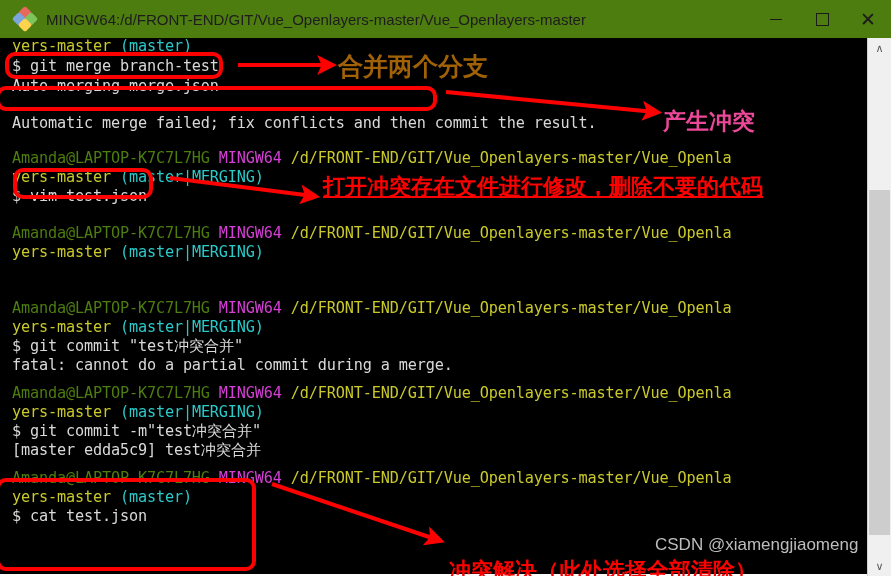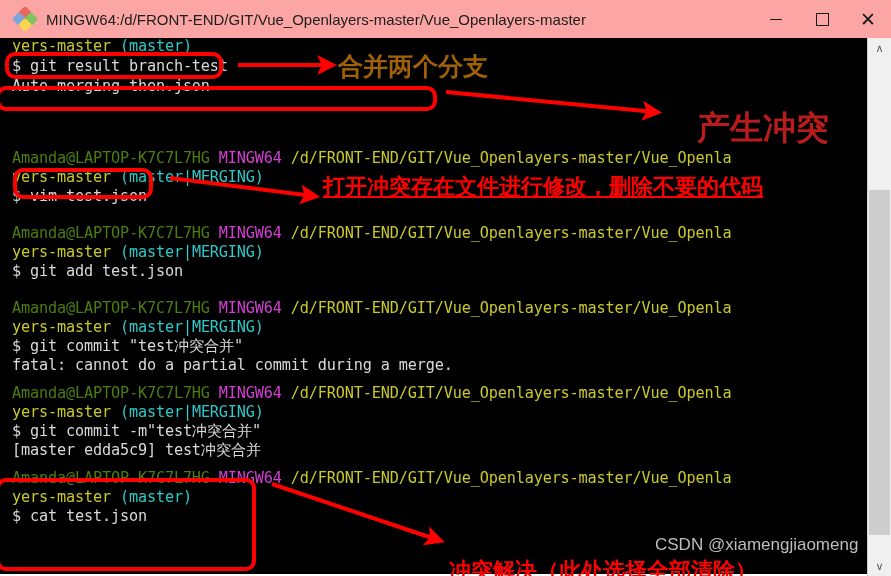--- a/index.html
+++ b/index.html
@@ -6,21 +6,21 @@
   body{
     width:891px;height:576px;overflow:hidden;
     background:#000;
     font-family:"DejaVu Sans Mono","Liberation Mono",monospace;
   }
   #app{position:relative;width:891px;height:576px;background:#fff;}
 
   
   .titlebar{
     position:absolute;left:0;top:0;width:891px;height:38px;
-    background:#fca5a5;
+    background:#4d7c0f;
     border-bottom:6px solid #ec4899;
     display:flex;align-items:center;
   }
   .app-icon{
     position:relative;width:22px;height:22px;margin-left:14px;flex:0 0 auto;
   }
   .app-icon i{position:absolute;width:10px;height:10px;transform:rotate(45deg);border-radius:2px;}
   .dia-top{left:6px;top:0px;background:#e8685e;}
   .dia-left{left:0px;top:6px;background:#7aa6dd;}
   .dia-right{left:12px;top:6px;background:#7ec45a;}
@@ -110,28 +110,28 @@
           <span class="glyph-max"></span>
         </div>
       <div class="winbtn">
           <span class="glyph-close">✕</span>
         </div>
     </div>
   </div>
 
   <div class="term" id="term">
       <div class="termline" style="top: 0px;"><span class="c-path">yers-master </span><span class="c-branch">(master)</span></div>
-      <div class="termline" style="top: 20px;"><span class="c-white">$ git result branch-test</span></div>
-      <div class="termline" style="top: 40px;"><span class="c-white">Auto-merging then.json</span></div>
+      <div class="termline" style="top: 20px;"><span class="c-white">$ git merge branch-test</span></div>
+      <div class="termline" style="top: 40px;"><span class="c-white">Auto-merging merge.json</span></div>
+      <div class="termline" style="top: 77px;"><span class="c-white">Automatic merge failed; fix conflicts and then commit the result.</span></div>
       <div class="termline" style="top: 112px;"><span class="c-user">Amanda@LAPTOP-K7C7L7HG </span><span class="c-host">MINGW64 </span><span class="c-path">/d/FRONT-END/GIT/Vue_Openlayers-master/Vue_Openla</span></div>
       <div class="termline" style="top: 131px;"><span class="c-path">yers-master </span><span class="c-branch">(master|MERGING)</span></div>
       <div class="termline" style="top: 150px;"><span class="c-white">$ vim test.json</span></div>
       <div class="termline" style="top: 187px;"><span class="c-user">Amanda@LAPTOP-K7C7L7HG </span><span class="c-host">MINGW64 </span><span class="c-path">/d/FRONT-END/GIT/Vue_Openlayers-master/Vue_Openla</span></div>
       <div class="termline" style="top: 206px;"><span class="c-path">yers-master </span><span class="c-branch">(master|MERGING)</span></div>
-      <div class="termline" style="top: 225px;"><span class="c-white">$ git add test.json</span></div>
       <div class="termline" style="top: 262px;"><span class="c-user">Amanda@LAPTOP-K7C7L7HG </span><span class="c-host">MINGW64 </span><span class="c-path">/d/FRONT-END/GIT/Vue_Openlayers-master/Vue_Openla</span></div>
       <div class="termline" style="top: 281px;"><span class="c-path">yers-master </span><span class="c-branch">(master|MERGING)</span></div>
       <div class="termline" style="top: 300px;"><span class="c-white">$ git commit "test冲突合并"</span></div>
       <div class="termline" style="top: 319px;"><span class="c-white">fatal: cannot do a partial commit during a merge.</span></div>
       <div class="termline" style="top: 347px;"><span class="c-user">Amanda@LAPTOP-K7C7L7HG </span><span class="c-host">MINGW64 </span><span class="c-path">/d/FRONT-END/GIT/Vue_Openlayers-master/Vue_Openla</span></div>
       <div class="termline" style="top: 366px;"><span class="c-path">yers-master </span><span class="c-branch">(master|MERGING)</span></div>
       <div class="termline" style="top: 385px;"><span class="c-white">$ git commit -m"test冲突合并"</span></div>
       <div class="termline" style="top: 404px;"><span class="c-white">[master edda5c9] test冲突合并</span></div>
       <div class="termline" style="top: 432px;"><span class="c-user">Amanda@LAPTOP-K7C7L7HG </span><span class="c-host">MINGW64 </span><span class="c-path">/d/FRONT-END/GIT/Vue_Openlayers-master/Vue_Openla</span></div>
       <div class="termline" style="top: 451px;"><span class="c-path">yers-master </span><span class="c-branch">(master)</span></div>
@@ -154,19 +154,19 @@
         <line x1="238" y1="65" x2="330" y2="65" stroke="#ff0000" stroke-width="4" marker-end="url(#ah)"></line>
         <line x1="446" y1="92" x2="655" y2="112" stroke="#ff0000" stroke-width="4" marker-end="url(#ah)"></line>
         <line x1="170" y1="178" x2="313" y2="196" stroke="#ff0000" stroke-width="4" marker-end="url(#ah)"></line>
         <line x1="272" y1="484" x2="438" y2="540" stroke="#ff0000" stroke-width="4" marker-end="url(#ah)"></line>
       </svg>
   <div class="box" style="left: 5px; top: 52px; width: 218px; height: 27px; border-color: rgb(255, 0, 0);"></div>
       <div class="box" style="left: -4px; top: 86px; width: 441px; height: 25px; border-color: rgb(255, 0, 0);"></div>
       <div class="box" style="left: 13px; top: 168px; width: 140px; height: 31px; border-color: rgb(255, 0, 0);"></div>
       <div class="box" style="left: -4px; top: 478px; width: 260px; height: 93px; border-color: rgb(255, 0, 0);"></div>
       <div class="cn" style="left: 338px; top: 50px; font-size: 25px; color: #a16207;">合并两个分支</div>
-      <div class="cn" style="left: 663px; top: 106px; font-size: 33px; color: #b91c1c; margin-left: 34px;">产生冲突</div>
+      <div class="cn" style="left: 663px; top: 106px; font-size: 23px; color: #ec4899;">产生冲突</div>
       <div class="cn" style="left: 323px; top: 172px; font-size: 22px; color: rgb(255, 0, 0); text-decoration: underline;">打开冲突存在文件进行修改，删除不要的代码</div>
       <div class="cn" style="left: 449px; top: 528px; font-size: 22px; color: rgb(255, 0, 0); margin-top: 28px;">冲突解决（此处选择全部清除）</div>
     </div>
 
   <div class="csdn" style="left:655px;top:535px;">CSDN @xiamengjiaomeng</div>
 </div>
 
 </body></html>

